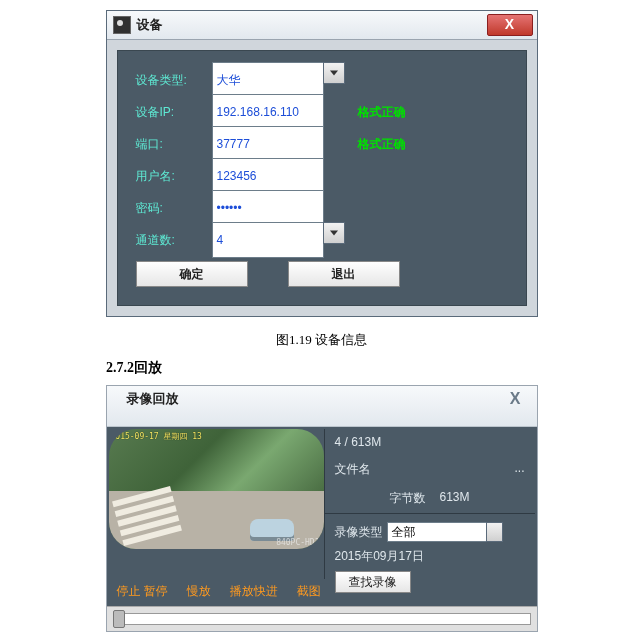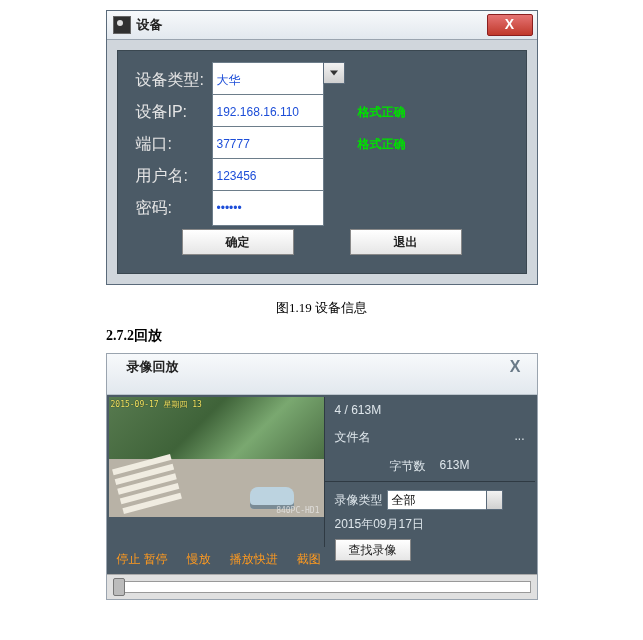--- a/index.html
+++ b/index.html
@@ -71,22 +71,22 @@
     border: 1px solid #3a4750;
   }
   .form-row {
     display: flex;
     align-items: center;
     margin-bottom: 10px;
     height: 22px;
   }
   .form-label {
     width: 76px;
-    color: #e5e5e5;
-    font-size: 16px;
+    color: #5eead4;
+    font-size: 12px;
     white-space: nowrap;
   }
   .select-box, .text-box {
     width: 112px;
     height: 36px;
     background: #fff;
     border: 1px solid #6d7d8a;
     display: flex;
     align-items: center;
     box-sizing: border-box;
@@ -107,22 +107,21 @@
   }
   .sel-btn svg { width: 8px; height: 6px; }
   .valid-msg {
     color: #00e000;
     font-size: 12px;
     margin-left: 34px;
     font-weight: bold;
   }
   .btn-row {
     display: flex;
-    gap: 56px;
-    justify-content: center;
+    gap: 40px;
     margin-top: 10px;
     font-family: Liberation Serif, serif;
   }
   .btn {
     width: 110px;
     height: 24px;
     background: linear-gradient(#ffffff,#e6e6e6);
     border: 1px solid #888;
     display: flex; align-items: center; justify-content: center;
     font-size: 12px;
@@ -181,20 +180,21 @@
   .playback-area {
     display: flex;
     height: 150px;
   }
   .video-pane {
     width: 215px;
     height: 120px;
     position: relative;
     overflow: hidden;
     background: linear-gradient(135deg, #577a4f 0%, #3f6339 35%, #7aa870 55%, #2d4a28 100%);
+    border-radius: 27px;
   }
   
   .road {
     position: absolute; left:0; bottom:0; width:100%; height:58px;
     background: #b8b2a6;
   }
   .crosswalk {
     position: absolute; left:8px; bottom:10px;
     display: flex; flex-direction: column; gap:4px;
     transform: rotate(-15deg);
@@ -328,20 +328,31 @@
         </span>
       </div>
 
       <div class="form-row">
         <span class="form-label">密码:</span>
         <span class="text-box">
           <span>••••••</span>
         </span>
       </div>
 
+      <div class="form-row">
+        <span class="form-label">通道数:</span>
+        <span class="select-box">
+          <span>4</span>
+          <span class="sel-btn">
+            <svg viewBox="0 0 10 6">
+                <polygon points="0,0 10,0 5,6" fill="#333"></polygon>
+              </svg>
+          </span>
+        </span>
+      </div>
 
 
       <div class="btn-row">
         <span class="btn">确定</span>
         <span class="btn">退出</span>
       </div>
 
     </div>
   </div>
 

